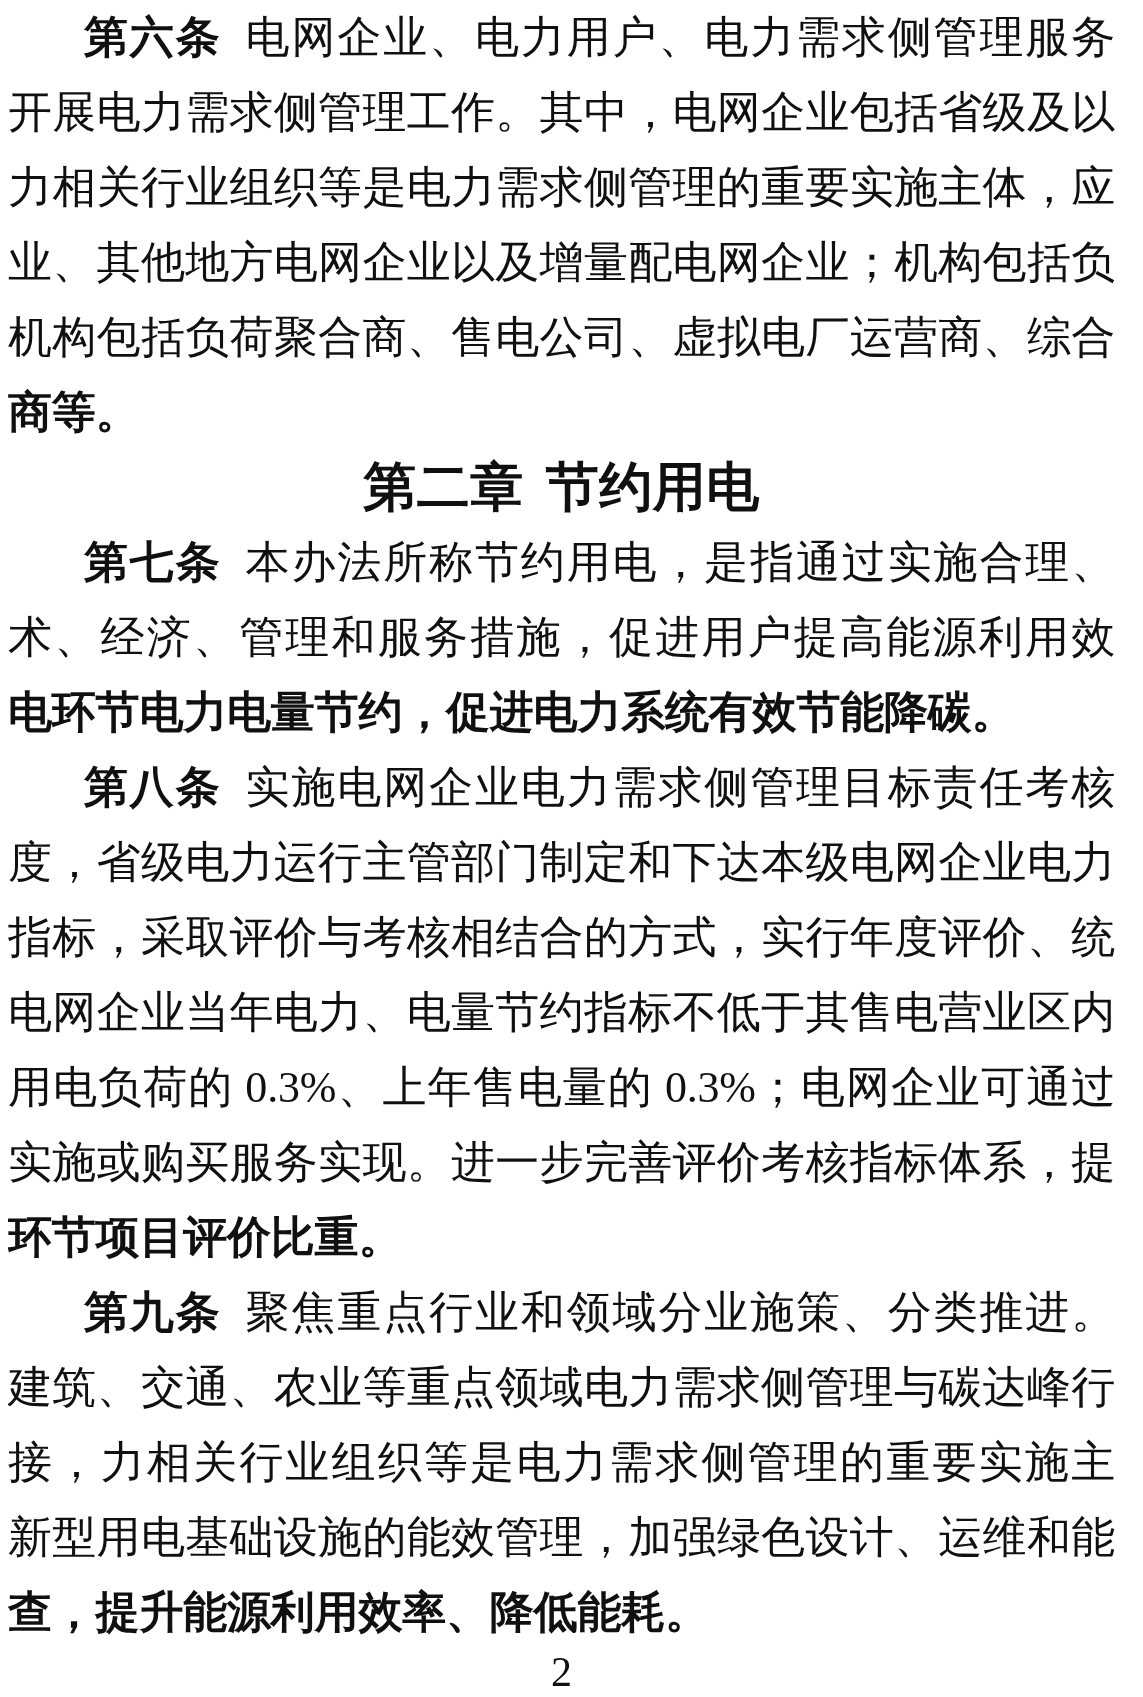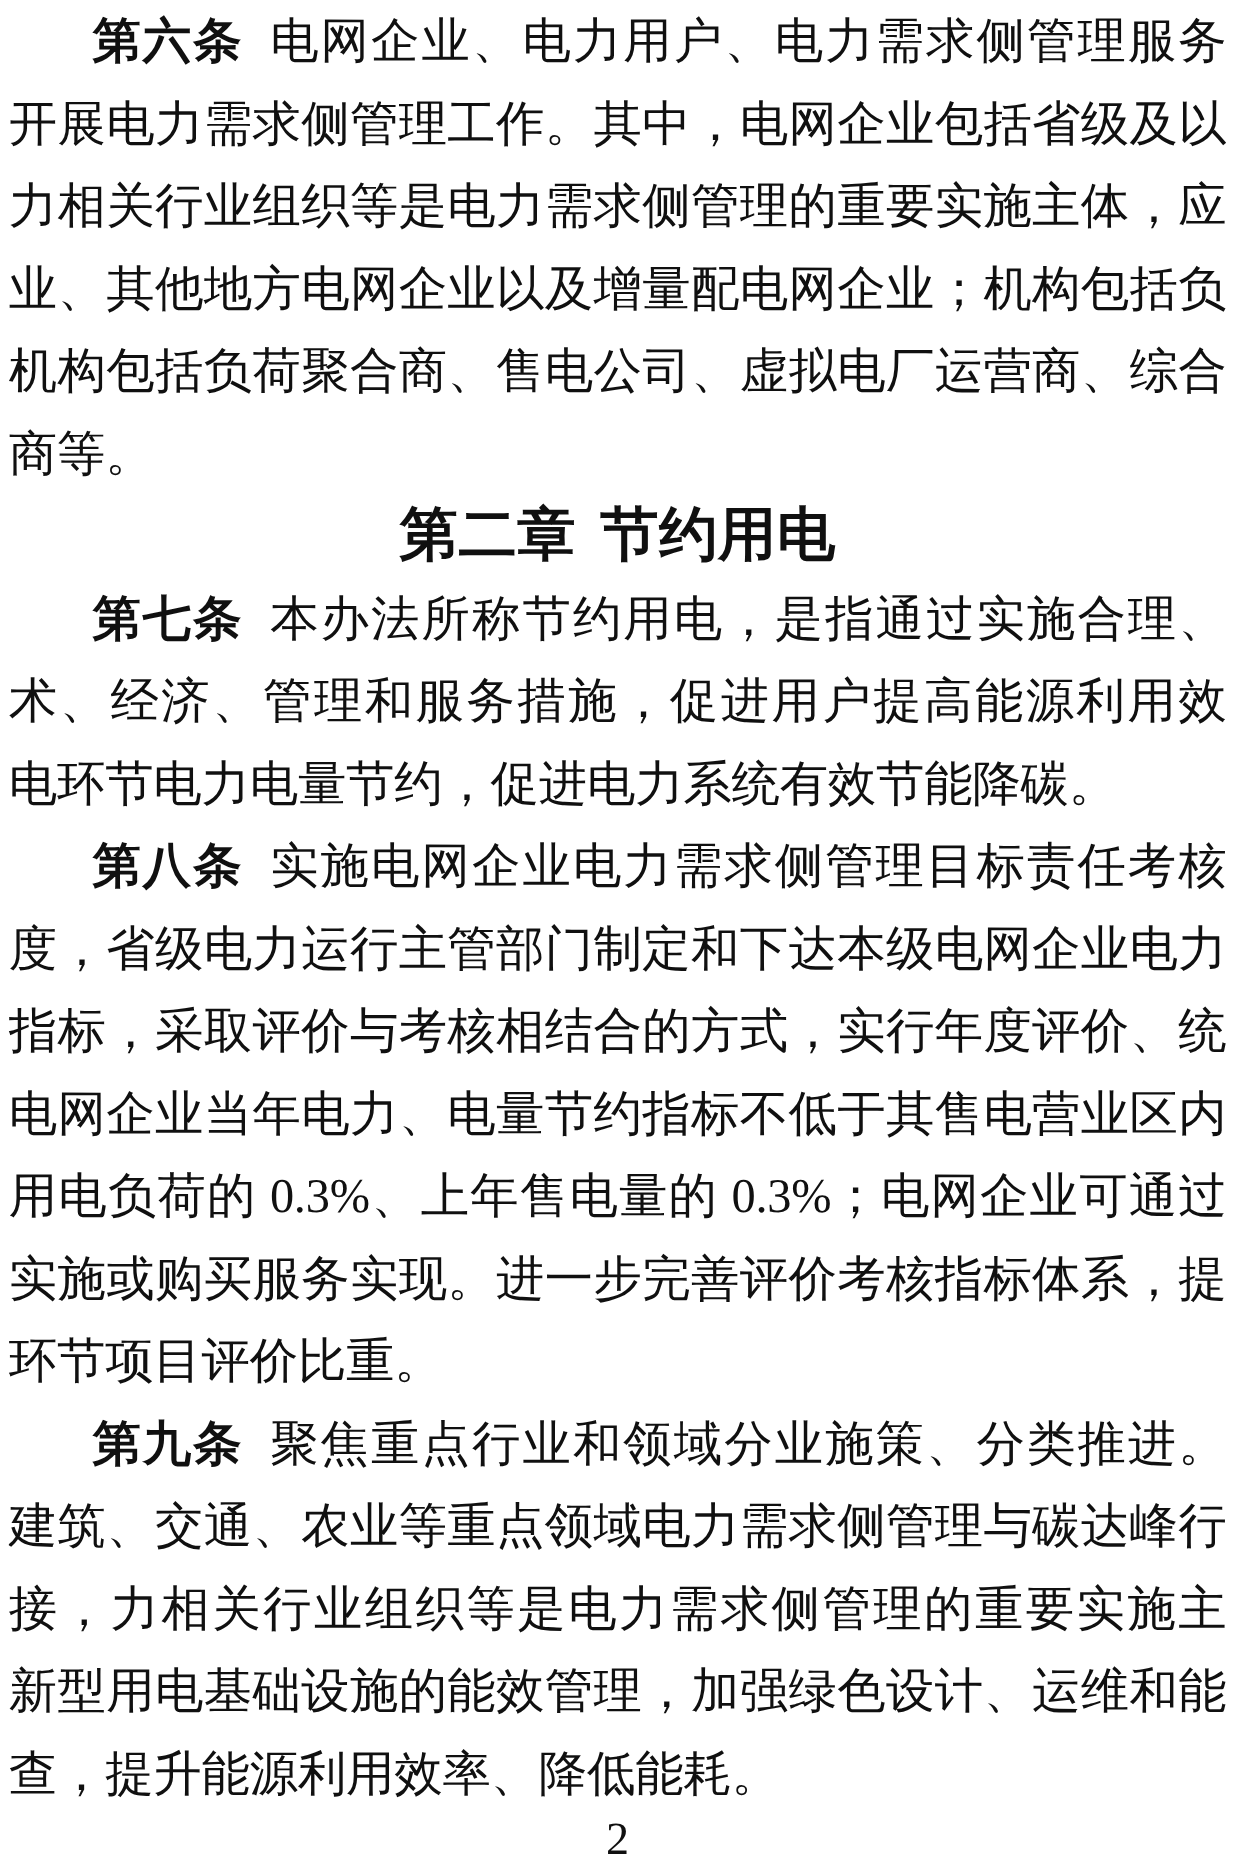--- a/index.html
+++ b/index.html
@@ -22,20 +22,21 @@
     line-height: 75px;
     font-size: 44px;
     letter-spacing: -0.2px;
     text-align: justify;
     text-align-last: justify;
     overflow: hidden;
     white-space: normal;
   }
   .line.last {
     text-align-last: left;
+    font-weight: bold;
   }
   .line.indent {
     text-indent: 76px;
   }
   .article-label {
     font-weight: bold;
     margin-right: 24px;
   }
   .chapter-heading {
     height: 75px;

